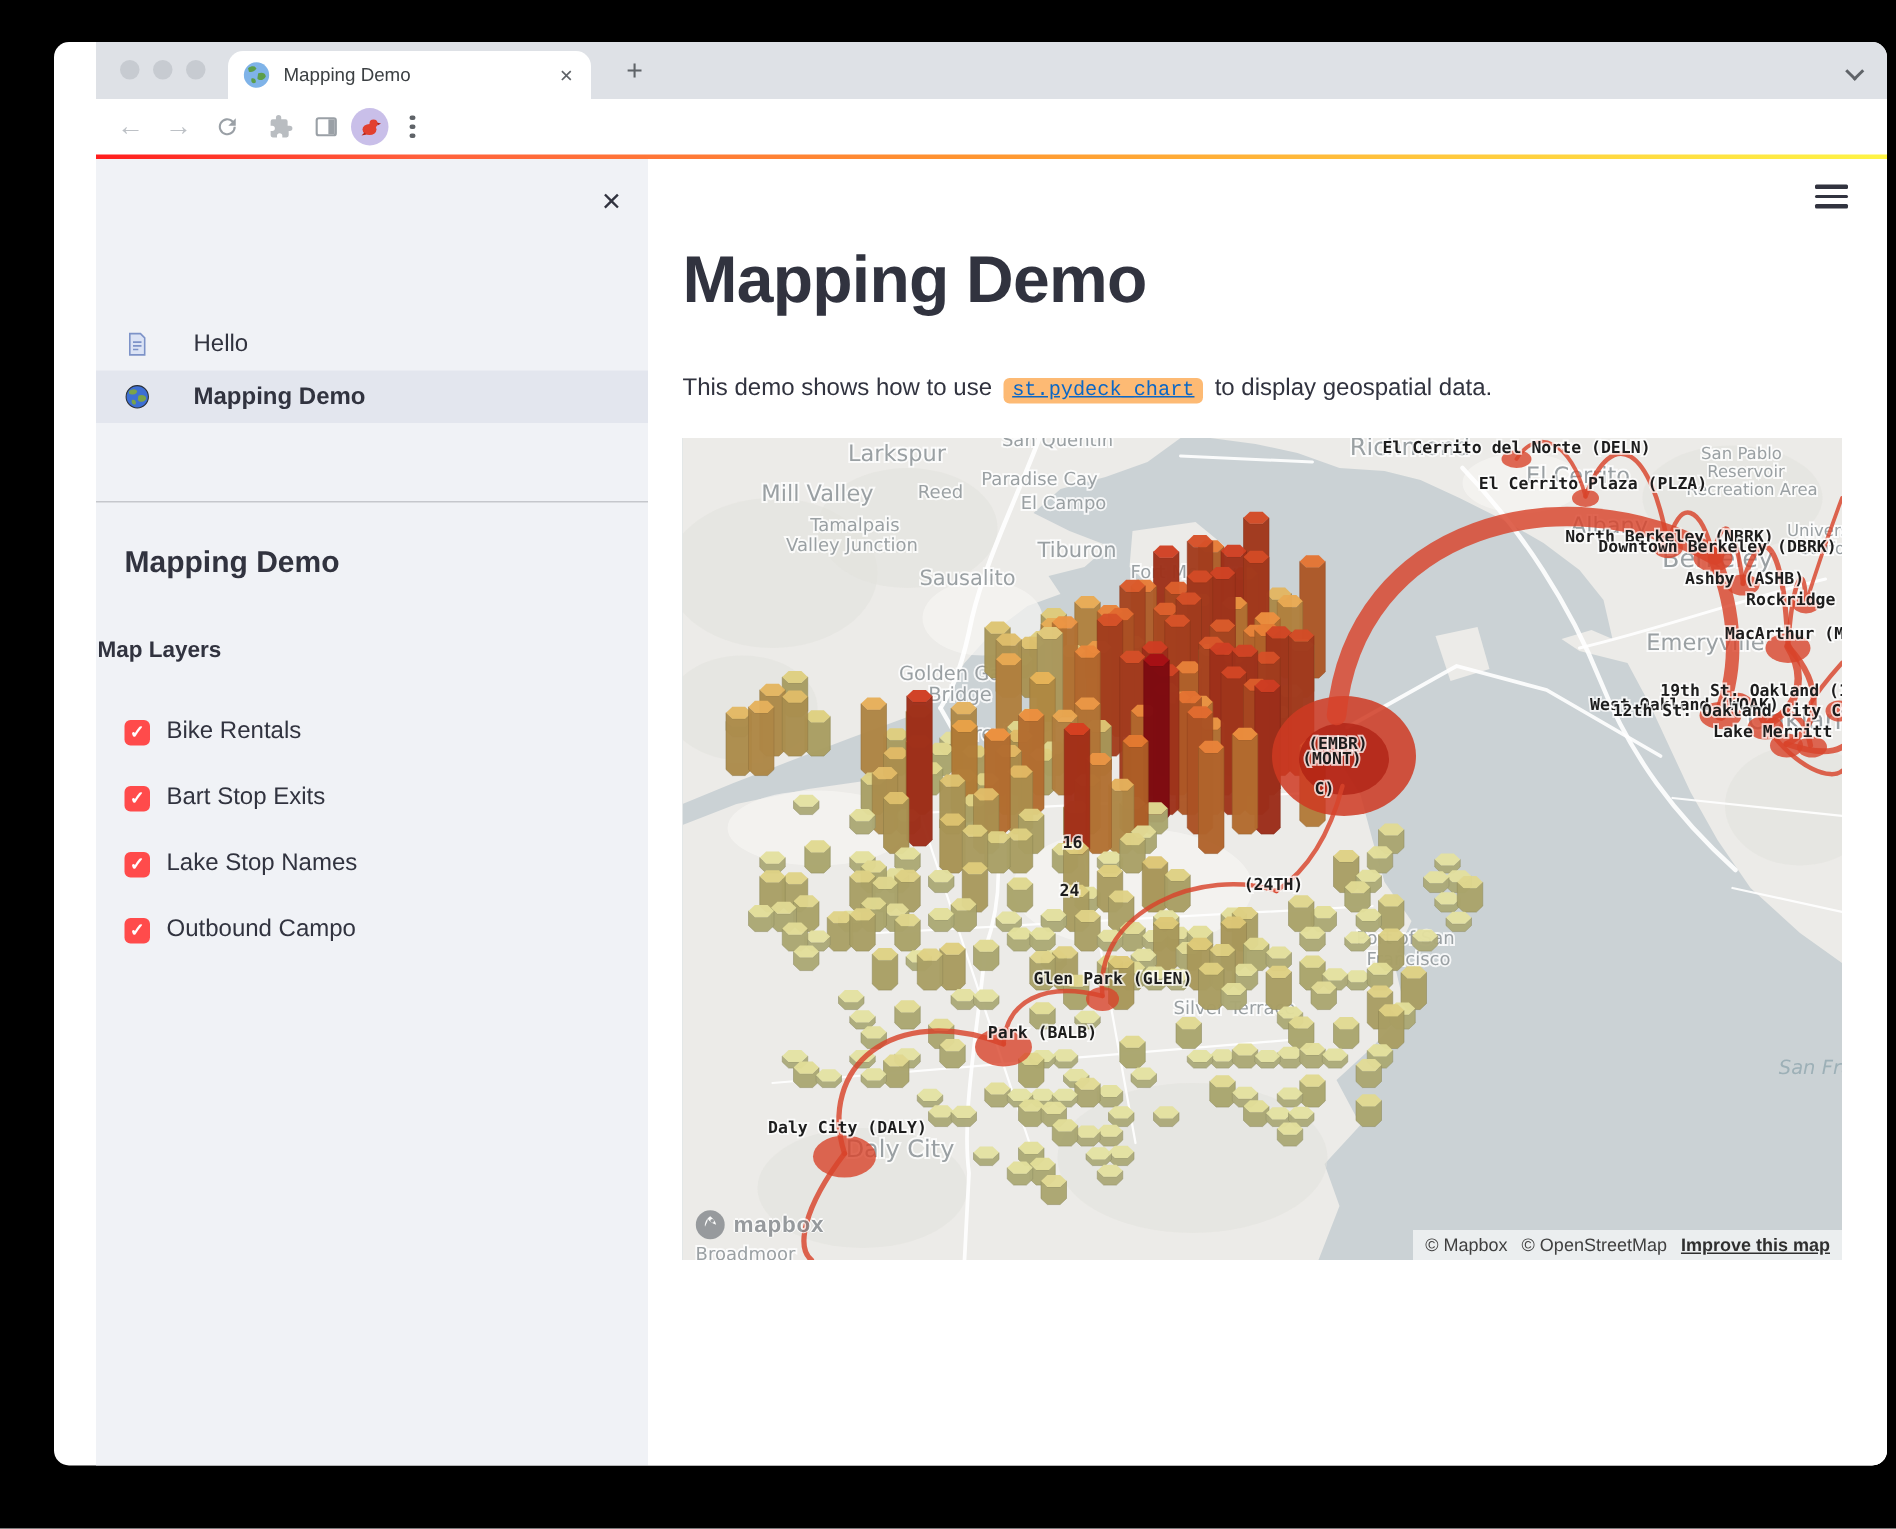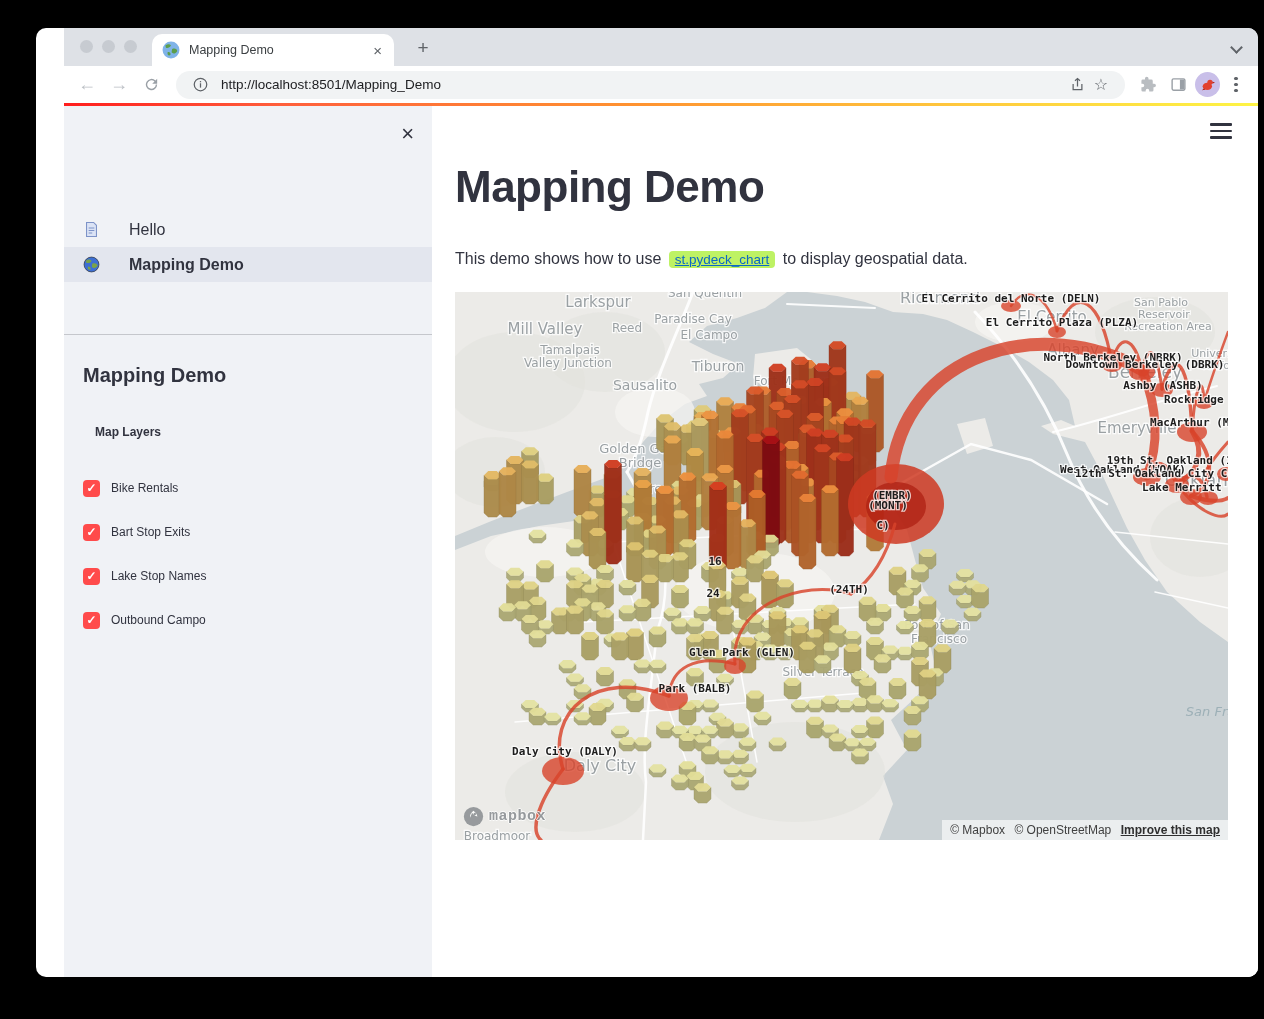--- a/index.html
+++ b/index.html
@@ -37,37 +37,37 @@
   
   .app{display:flex;height:871px;background:#fff;position:relative;}
   .sidebar{width:368px;background:#f0f2f6;position:relative;flex-shrink:0;}
   .sb-close{position:absolute;right:18px;top:17px;font-size:22px;color:#31333f;line-height:1;cursor:default;}
   .nav{position:absolute;left:0;right:0;top:106px;}
   .nav-row{height:35px;display:flex;align-items:center;padding-left:19px;gap:28px;font-size:16px;color:#31333f;}
   .nav-row.sel{background:#e3e6ee;font-weight:bold;}
   .nav-ic{width:18px;height:18px;flex-shrink:0;}
   .sb-divider{position:absolute;left:0;right:0;top:228px;border-top:1px solid #c5c7cc;}
   .sb-title{position:absolute;left:19px;top:258px;font-size:20px;font-weight:bold;color:#31333f;}
-  .sb-sub{position:absolute;left:31px;top:319px;font-size:12px;font-weight:bold;color:#31333f;}
+  .sb-sub{position:absolute;left:1px;top:319px;font-size:15px;font-weight:bold;color:#31333f;}
   .layers{position:absolute;left:19px;top:360px;}
   .layer-row{height:44px;display:flex;align-items:center;gap:11px;}
   .cbx{width:17px;height:17px;border-radius:4px;background:#ff4b4b;color:#fff;display:flex;
        align-items:center;justify-content:center;font-size:12px;font-weight:bold;}
-  .layer-lbl{font-size:12px;color:#31333f;}
+  .layer-lbl{font-size:16px;color:#31333f;}
   .main{flex:1;position:relative;background:#fff;min-width:0;}
   .hamburger{position:absolute;right:26px;top:17px;width:22px;display:flex;flex-direction:column;gap:4px;}
   .hamburger i{height:2.6px;background:#31333f;border-radius:1px;}
   .page-title{position:absolute;left:23px;top:56px;font-size:44px;font-weight:bold;color:#31333f;letter-spacing:-0.5px;}
   .intro{position:absolute;left:23px;top:144px;font-size:16px;color:#31333f;}
-  .code-link{font-family:Liberation Sans, sans-serif;font-size:13.5px;color:#0b67c6;background:#bef264;
+  .code-link{font-family:Liberation Mono, monospace;font-size:13.5px;color:#0b67c6;background:#fdba74;
              border-radius:4px;padding:1px 6px;text-decoration:underline;margin:0 3px;}
   .map-wrap{position:absolute;left:23px;top:186px;width:773px;height:548px;overflow:hidden;background:#cbd2d5;}
   .map-logo{position:absolute;left:8px;bottom:13px;display:flex;align-items:center;gap:5px;opacity:.8;}
   .map-logo .word{font-size:15px;font-weight:bold;color:#82878b;letter-spacing:.5px;
-      text-shadow:-1px 0 #fff,1px 0 #fff,0 -1px #fff,0 1px #fff;font-family:Liberation Mono, monospace;}
+      text-shadow:-1px 0 #fff,1px 0 #fff,0 -1px #fff,0 1px #fff;}
   .attribution{position:absolute;right:0;bottom:0;background:rgba(255,255,255,.62);font-size:12px;
       color:#4d4d4d;padding:3px 8px;white-space:nowrap;}
   .attribution a{color:#404040;text-decoration:none;margin-right:6px;}
   .attribution a.improve{font-weight:bold;color:#2f2f2f;margin-right:0;text-decoration:underline;}
 </style>
 </head>
 <body>
 
 <div class="window">
 
@@ -92,38 +92,20 @@
   </div>
 
   <div class="toolbar">
     <span class="navbtn" style="color:#bdc1c6">←</span>
     <span class="navbtn" style="color:#bdc1c6">→</span>
     <span class="navbtn">
       <svg width="17" height="17" viewBox="0 0 24 24">
         <path d="M17.65 6.35A8 8 0 1 0 20 12h-2a6 6 0 1 1-1.76-4.24L13 11h7V4z" fill="#9aa0a6"></path>
       </svg>
     </span>
-    <div class="urlbar">
-      <span class="pill-ic">
-        <svg width="15" height="15" viewBox="0 0 24 24">
-            <circle cx="12" cy="12" r="10" fill="none" stroke="#5f6368" stroke-width="2"></circle>
-            <rect x="11" y="10" width="2" height="7" fill="#5f6368"></rect>
-            <rect x="11" y="6.5" width="2" height="2" fill="#5f6368"></rect>
-          </svg>
-      </span>
-      <span class="url-text">http://localhost:8501/Mapping_Demo</span>
-      <span class="pill-ic">
-        <svg width="15" height="15" viewBox="0 0 24 24" fill="none" stroke="#5f6368" stroke-width="2">
-          <path d="M12 15V3"></path>
-            <path d="M8 6l4-3.5L16 6"></path>
-            <path d="M5 11v9h14v-9"></path>
-        </svg>
-      </span>
-      <span class="pill-ic" style="font-size:16px;">☆</span>
-    </div>
     <div class="tb-right">
       <span class="tb-ic">
         <svg width="17" height="17" viewBox="0 0 24 24" fill="#b9bdc1">
           <path d="M20 11h-2V7a2 2 0 0 0-2-2h-4V3.5a2.5 2.5 0 0 0-5 0V5H4a2 2 0 0 0-2 2v4h1.5a2.5 2.5 0 0 1 0 5H2v4a2 2 0 0 0 2 2h4v-1.5a2.5 2.5 0 0 1 5 0V22h4a2 2 0 0 0 2-2v-4h1a2.5 2.5 0 0 0 0-5z"></path>
         </svg>
       </span>
       <span class="tb-ic">
         <svg width="17" height="17" viewBox="0 0 24 24">
             <rect x="3" y="4" width="18" height="16" rx="2" fill="none" stroke="#9aa0a6" stroke-width="2"></rect>
             <rect x="14" y="5" width="6" height="14" fill="#9aa0a6"></rect>

